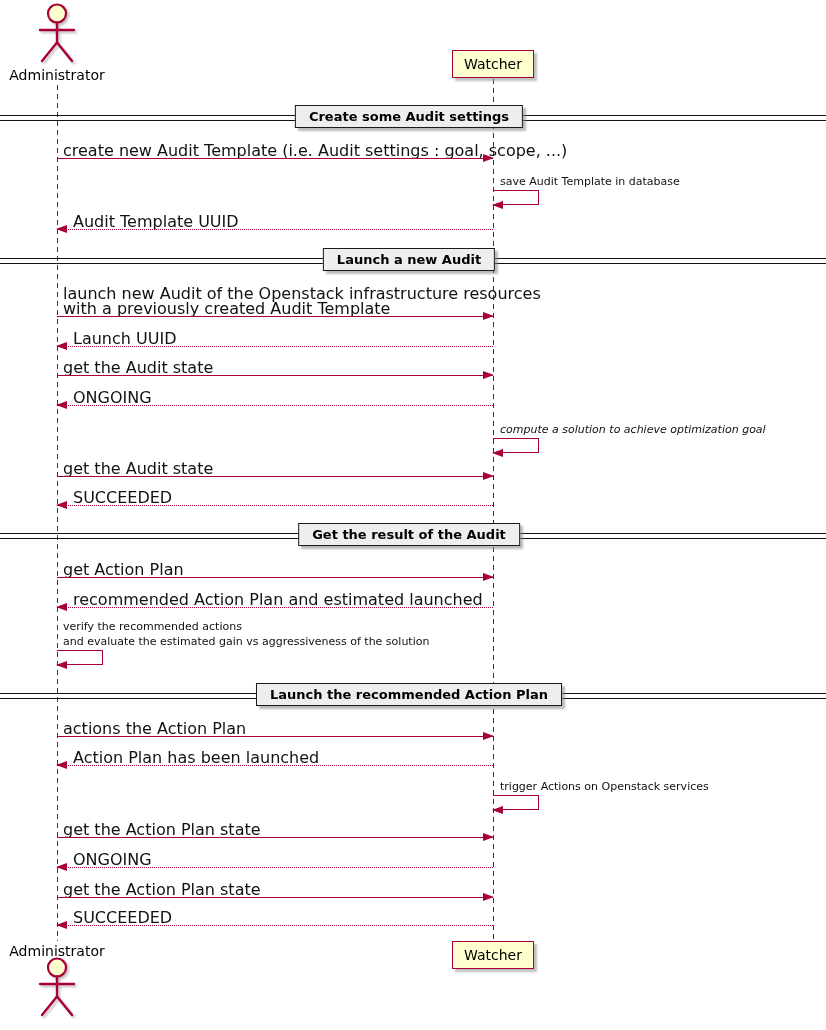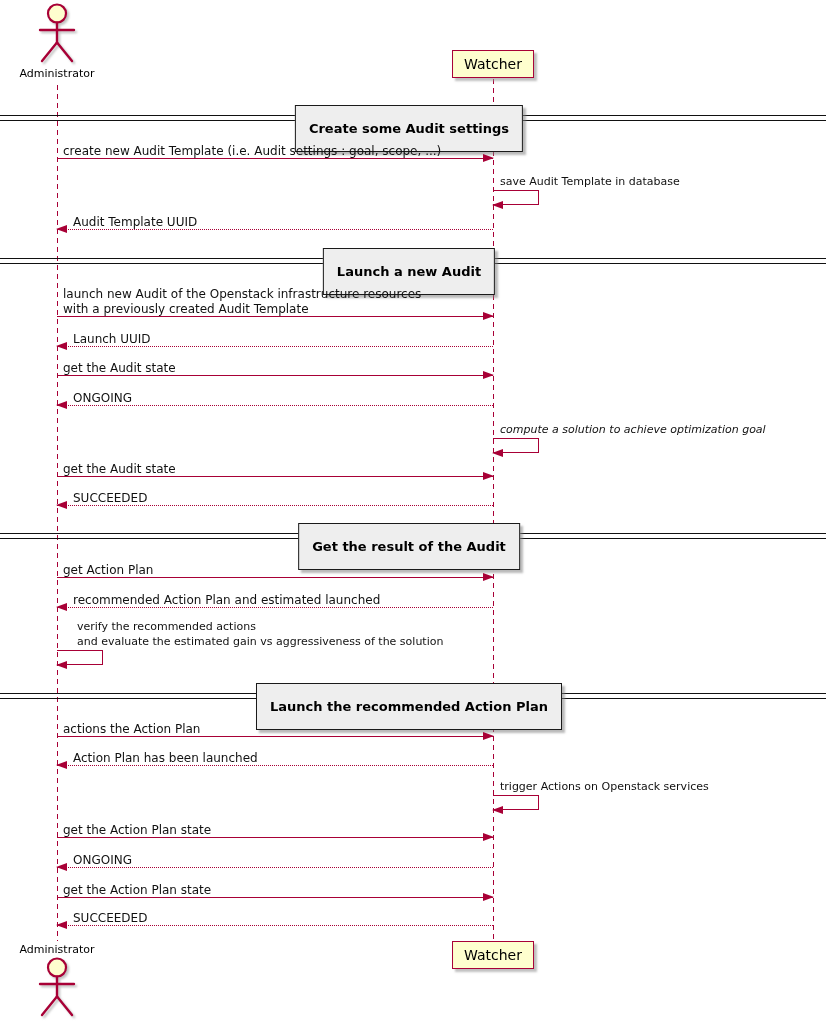--- a/index.html
+++ b/index.html
@@ -14,60 +14,60 @@
     z-index:1;
   }
   .lifeline.admin{left:57px;top:85px;height:856px;}
   .lifeline.watcher{left:493px;top:79px;height:862px;}
   
   .actor-figure{position:absolute;left:35px;width:44px;height:62px;filter:drop-shadow(2.5px 2.5px 1px rgba(160,160,160,0.65));z-index:3;}
   .actor-figure.top{top:3px;}
   .actor-figure.bottom{top:957px;}
   .actor-figure .head{fill:var(--pfill);stroke:var(--accent);stroke-width:2.2;}
   .actor-figure .limb{stroke:var(--accent);stroke-width:2.4;stroke-linecap:round;}
-  .actor-label{position:absolute;left:57px;transform:translateX(-50%);font-size:11px;white-space:nowrap;z-index:3;}
+  .actor-label{position:absolute;left:57px;transform:translateX(-50%);font-size:14px;white-space:nowrap;z-index:3;}
   .actor-label.top{top:67px;}
   .actor-label.bottom{top:943px;}
   
   .participant{
     position:absolute;left:493px;transform:translateX(-50%);
     background:var(--pfill);border:1.8px solid var(--accent);
     padding:5px 11px;font-size:14px;white-space:nowrap;
     box-shadow:3px 3px 2px rgba(150,150,150,0.6);z-index:3;
   }
   .participant.top{top:50px;}
   .participant.bottom{top:941px;}
   
   .divider{position:absolute;left:0;width:826px;height:0;z-index:2;}
   .divider-lines{position:absolute;left:0;right:0;top:10px;height:4px;
     border-top:1.6px solid #111;border-bottom:1.6px solid #111;}
   .divider-box{
     position:absolute;left:409px;transform:translateX(-50%);top:0;
     background:var(--dfill);border:1.8px solid #1a1a1a;
-    padding:15px 13px;font-size:13px;font-weight:bold;white-space:nowrap;
+    padding:3px 13px;font-size:13px;font-weight:bold;white-space:nowrap;
     box-shadow:3px 3px 2px rgba(130,130,130,0.55);
   }
   
   .msg{position:absolute;left:57px;width:436px;height:0;z-index:2;}
   .msg-line{position:absolute;left:0;right:0;top:-1px;}
   .call .msg-line{border-top:1.6px solid var(--accent);}
   .ret  .msg-line{border-top:1.4px dotted var(--accent);}
-  .msg-text{position:absolute;bottom:1px;white-space:pre;font-size:12px;line-height:14.5px;color:#111;}
+  .msg-text{position:absolute;bottom:1px;white-space:pre;font-size:16px;line-height:14.5px;color:#111;}
   .call .msg-text{left:6px;}
   .ret  .msg-text{left:16px;}
   .arr-r{position:absolute;right:-1px;top:-5.2px;width:0;height:0;border-style:solid;
     border-width:4.5px 0 4.5px 11px;border-color:transparent transparent transparent var(--accent);}
   .arr-l{position:absolute;left:-1px;top:-4.8px;width:0;height:0;border-style:solid;
     border-width:4px 11px 4px 0;border-color:transparent var(--accent) transparent transparent;}
   
   .selfmsg{position:absolute;width:45px;height:13px;z-index:2;
     border-top:1.6px solid var(--accent);border-right:1.6px solid var(--accent);border-bottom:1.6px solid var(--accent);}
   .selfmsg .arr-l{top:auto;bottom:-5.4px;left:-1px;}
   .selfmsg .msg-text{position:absolute;left:7px;bottom:15px;white-space:pre;font-size:11px;line-height:14.5px;color:#111;}
-  .selfmsg.administrator .msg-text{left:6px;margin-left:14px;}
+  .selfmsg.administrator .msg-text{left:6px;}
 </style>
 </head>
 <body>
 
 <div class="canvas">
 
   <div class="lifeline admin"></div>
   <div class="lifeline watcher"></div>
 
   <div id="seq-layer">

